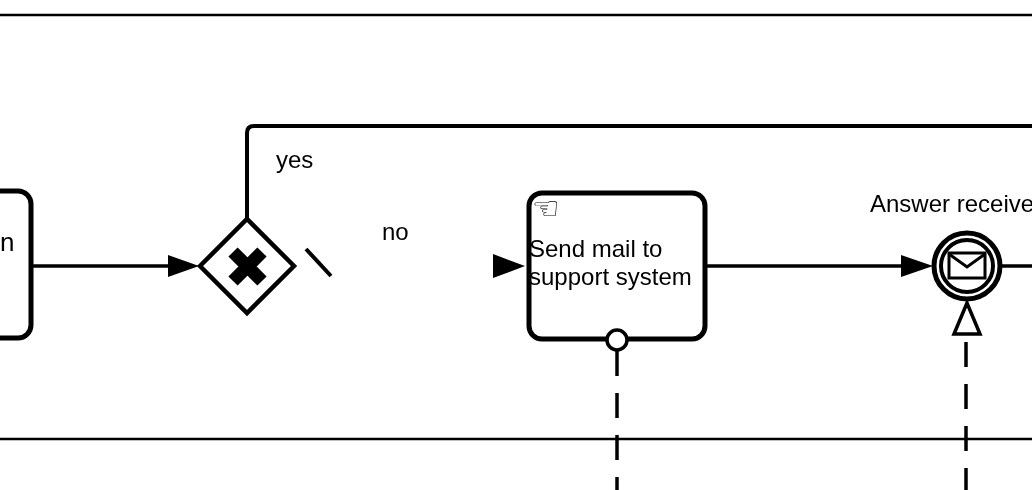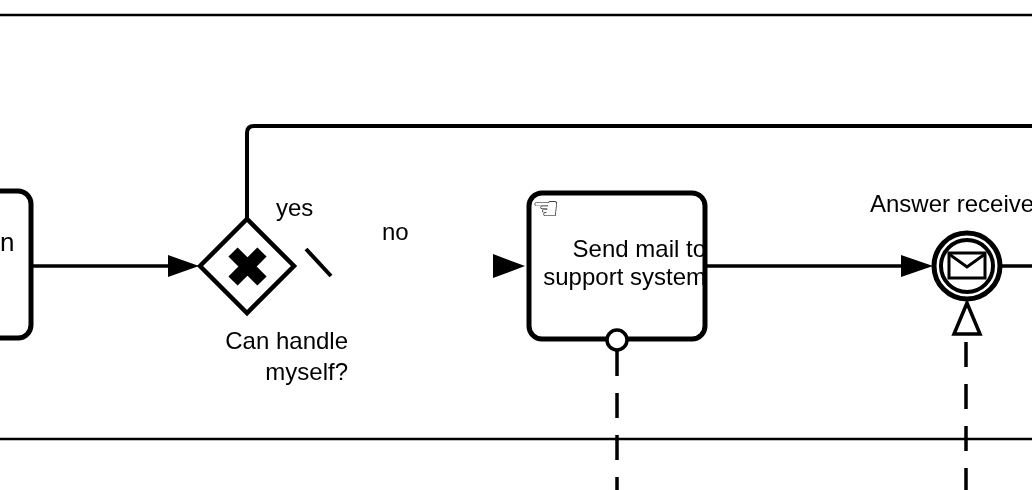--- a/index.html
+++ b/index.html
@@ -13,23 +13,23 @@
   #diagram-svg { position:absolute; left:0; top:0; }
 
   .outlined { stroke:var(--ink,#000); fill:var(--paper,#fff); }
   .stroked  { stroke:var(--ink,#000); fill:none; }
   .filled   { fill:var(--ink,#000); stroke:none; }
 
   .lbl {
     position:absolute; color:var(--ink,#000);
     font-size:24px; line-height:28px; white-space:pre-line;
   }
-  .lbl.center { text-align:right; }
+  .lbl.center { text-align:left; }
   #left-task-label { left:0px; top:229px; font-size:26px; line-height:26px; }
-  #yes-label { left:276px; top:146px;margin-top:48px; }
+  #yes-label { left:276px; top:146px; }
   #no-label { left:382px; top:218px; }
   #gateway-label { left:148px; top:325px; width:200px; line-height:31px; }
   #task-label { left:529px; top:235px; width:177px; line-height:28px; }
   #event-label { left:870px; top:190px; white-space:nowrap; }
   #hand-icon {
     position:absolute; left:532px; top:193px;
     font-family:"DejaVu Sans", sans-serif;
     font-size:31px; line-height:31px; color:var(--ink,#000);
   }
 </style>
@@ -75,22 +75,20 @@
     <polygon points="967,303 954,334 980,334" class="outlined" stroke-width="3.5"></polygon>
     <line x1="966" y1="342" x2="966" y2="495" class="stroked" stroke-width="3.5" stroke-dasharray="25 17"></line>
   </svg>
 
   <div class="lbl" id="left-task-label">n</div>
 
   <div class="lbl" id="yes-label">yes</div>
 
   <div class="lbl" id="no-label">no</div>
 
-  <div class="lbl center" id="gateway-label">Can handle
-myself?</div>
 
   <span id="hand-icon">☜</span>
 
   <div class="lbl center" id="task-label">Send mail to
 support system</div>
 
   <div class="lbl" id="event-label">Answer received</div>
 </div>
 
 </body></html>

